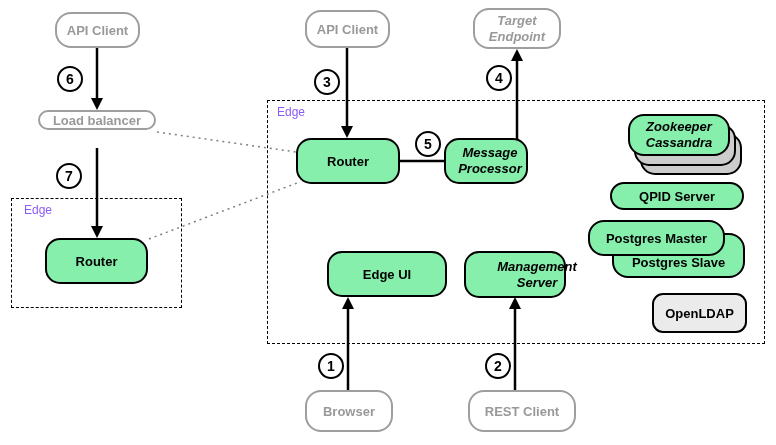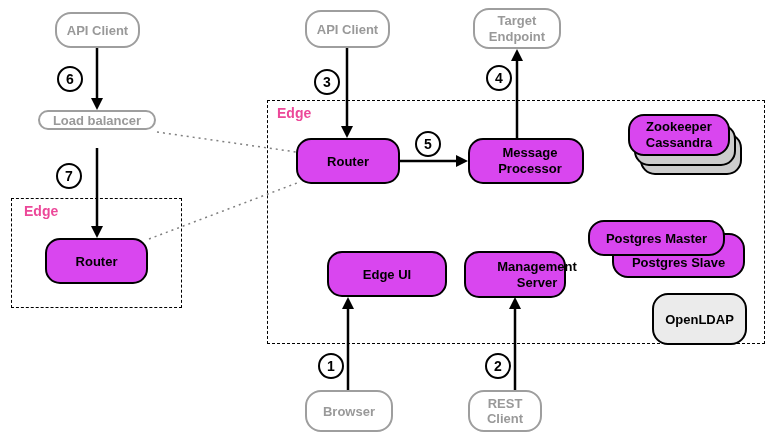--- a/index.html
+++ b/index.html
@@ -5,27 +5,27 @@
   html,body{margin:0;padding:0;background:#ffffff;}
   #canvas{
     position:relative;width:776px;height:445px;background:#ffffff;overflow:hidden;
     font-family:"Liberation Sans",sans-serif;
   }
   .node{
     position:absolute;box-sizing:border-box;
     display:flex;align-items:center;justify-content:center;text-align:center;
     font-weight:bold;font-size:13px;z-index:2;
   }
-  .filled{background:#d946ef;border:2.5px solid #000;border-radius:15px;color:#000;}
+  .filled{background:#86efac;border:2.5px solid #000;border-radius:15px;color:#000;}
   .outline{background:#ffffff;border:2px solid #9e9e9e;border-radius:16px;color:#999999;}
   .lightfill{background:#ebebeb;}
-  .multiline{white-space:pre-line;line-height:16px;}
+  .multiline{white-space:pre-line;line-height:16px;font-style:italic;}
   .shadowbox{position:absolute;box-sizing:border-box;background:#cccccc;border:2.5px solid #000;border-radius:15px;z-index:2;}
   .zone{position:absolute;box-sizing:border-box;border:1.6px dashed #000;background:transparent;z-index:0;}
-  .zone-label{position:absolute;font-weight:bold;font-size:14px;color:#ec4899;z-index:2;}
+  .zone-label{position:absolute;font-weight:normal;font-size:12px;color:#8b5cf6;z-index:2;}
   .badge{
     position:absolute;width:26px;height:26px;box-sizing:border-box;
     border:2.5px solid #000;border-radius:50%;background:#fff;
     display:flex;align-items:center;justify-content:center;
     font-weight:bold;font-size:14px;color:#000;z-index:3;
   }
   .bottom-text{align-items:flex-end;padding-bottom:6px;}
   svg.connectors{position:absolute;left:0;top:0;z-index:1;}
 </style>
 </head>
@@ -65,41 +65,42 @@
     <line x1="157" y1="132" x2="296" y2="152" stroke="#808080" stroke-width="1.5" stroke-dasharray="2 4"></line>
     <line x1="149" y1="239" x2="297" y2="183" stroke="#808080" stroke-width="1.5" stroke-dasharray="2 4"></line>
   </svg>
 
   <div class="node outline" style="left:55px;top:12px;width:85px;height:36px;">API Client</div>
   <div class="node outline" style="left:38px;top:110px;width:118px;height:20px;">Load balancer</div>
   <div class="node outline" style="left:305px;top:10px;width:85px;height:38px;">API Client</div>
   <div class="node outline multiline" style="left:473px;top:8px;width:88px;height:41px;">Target
 Endpoint</div>
   <div class="node outline" style="left:305px;top:390px;width:88px;height:42px;text-align:center;">Browser</div>
-  <div class="node outline" style="left:468px;top:390px;width:74px;height:42px;">REST Client</div>
+  <div class="node outline" style="left:468px;top:390px;width:108px;height:42px;">REST Client</div>
 
   <div class="node filled" style="left:45px;top:238px;width:103px;height:46px;">Router</div>
 
   <div class="node filled" style="left:296px;top:138px;width:104px;height:46px;">Router</div>
-  <div class="node filled multiline" style="left:468px;top:138px;width:116px;height:46px;padding-left:8px;">Message
+  <div class="node filled multiline" style="left:444px;top:138px;width:84px;height:46px;padding-left:8px;">Message
 Processor</div>
   <div class="node filled" style="left:299px;top:251px;width:120px;height:46px;margin-left:28px;">Edge UI</div>
   <div class="node filled multiline" style="left:464px;top:251px;width:102px;height:47px;padding-left:44px;">Management
 Server</div>
 
   <div class="shadowbox" style="left:640px;top:133px;width:102px;height:42px;"></div>
   <div class="shadowbox" style="left:634px;top:124px;width:102px;height:42px;"></div>
   <div class="node filled multiline" style="left:628px;top:114px;width:102px;height:42px;border-radius:16px;">Zookeeper
 Cassandra</div>
 
+  <div class="node filled" style="left:610px;top:182px;width:134px;height:28px;border-radius:14px;">QPID Server</div>
 
   <div class="node filled bottom-text" style="left:612px;top:233px;width:133px;height:45px;border-radius:16px;">Postgres Slave</div>
   <div class="node filled" style="left:588px;top:220px;width:137px;height:36px;border-radius:16px;">Postgres Master</div>
 
-  <div class="node filled lightfill" style="left:652px;top:293px;width:95px;height:52px;border-radius:16px;">OpenLDAP</div>
+  <div class="node filled lightfill" style="left:652px;top:293px;width:95px;height:40px;border-radius:11px;">OpenLDAP</div>
 
   <div class="badge" style="left:57px;top:66px;">6</div>
   <div class="badge" style="left:56px;top:163px;">7</div>
   <div class="badge" style="left:314px;top:69px;">3</div>
   <div class="badge" style="left:486px;top:65px;">4</div>
   <div class="badge" style="left:415px;top:131px;">5</div>
   <div class="badge" style="left:318px;top:353px;">1</div>
   <div class="badge" style="left:485px;top:353px;">2</div>
 
 </div>

